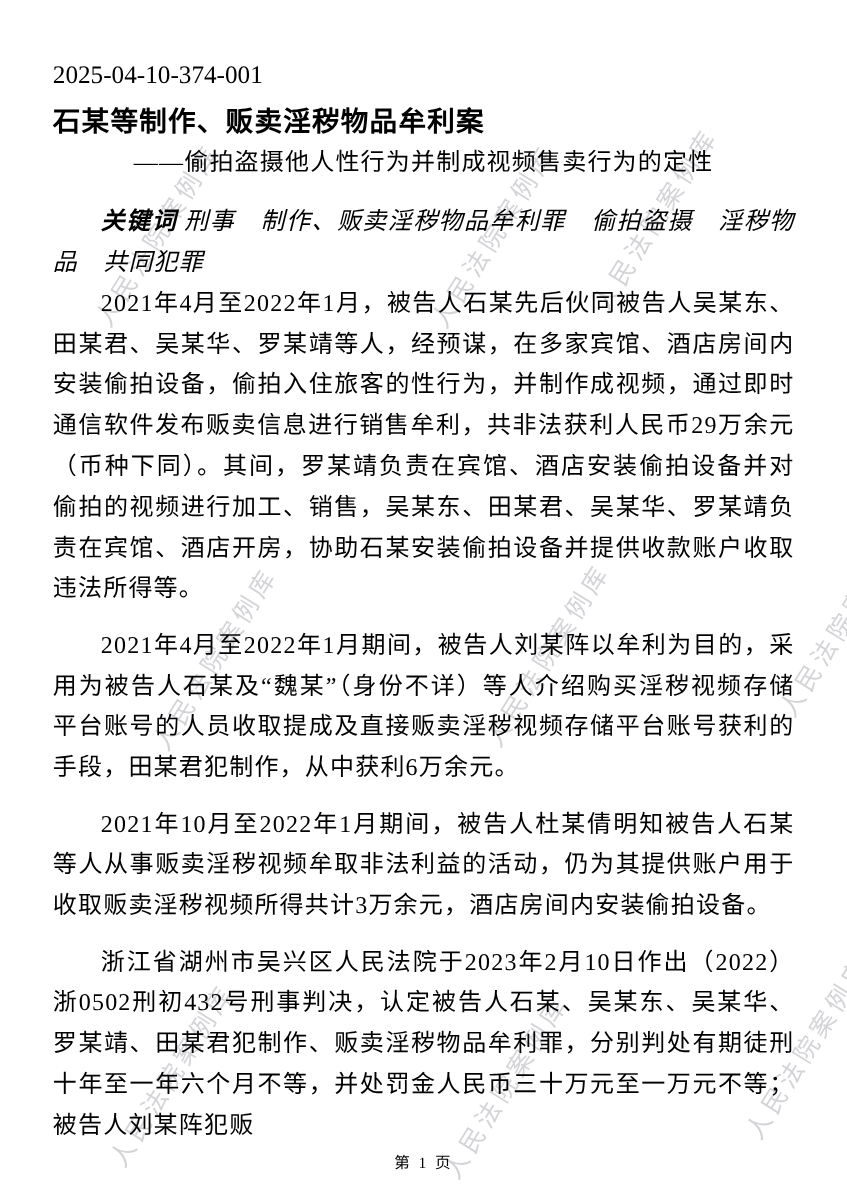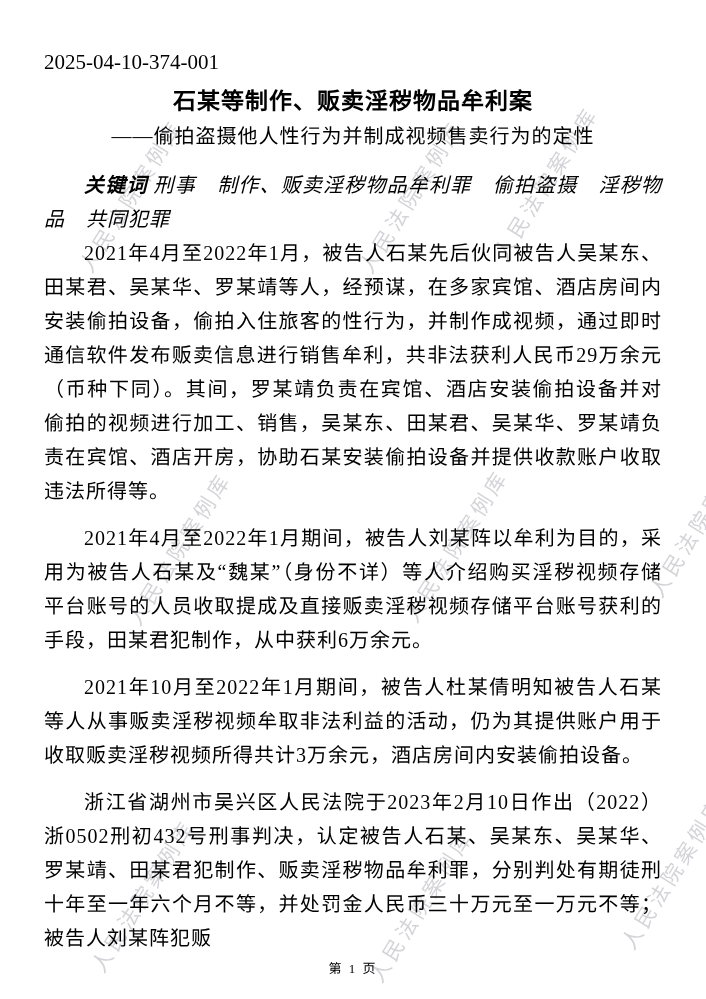--- a/index.html
+++ b/index.html
@@ -38,21 +38,21 @@
     z-index: 1;
     padding: 0 44px;
   }
   .doc-number {
     padding-top: 50px;
     font-size: 21px;
     line-height: 24px;
   }
   .doc-title {
     margin-top: 13px;
-    text-align: center;
+    text-align: left;
     font-family: "Liberation Sans", "DejaVu Sans", sans-serif;
     font-weight: bold;
     font-size: 23px;
     line-height: 28px;
     letter-spacing: 1px;
   }
   .doc-subtitle {
     margin-top: 9px;
     text-align: center;
     font-weight: normal;

